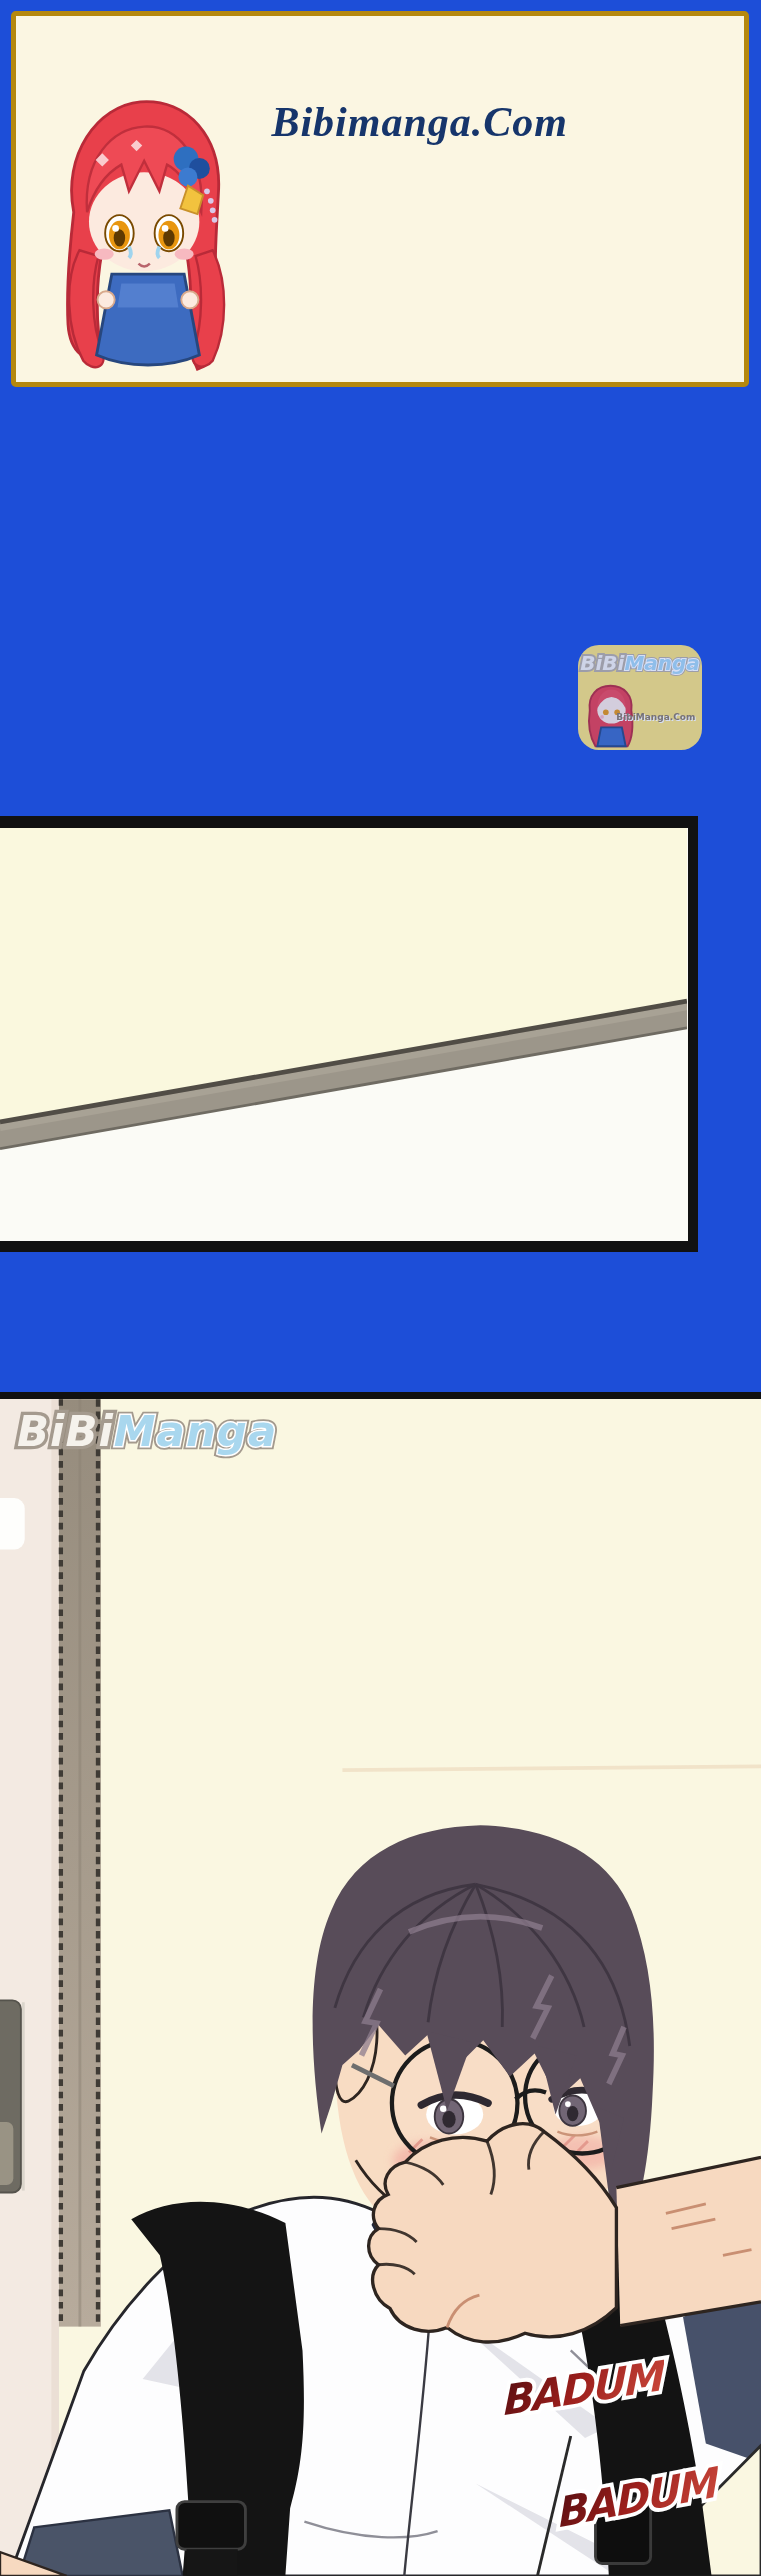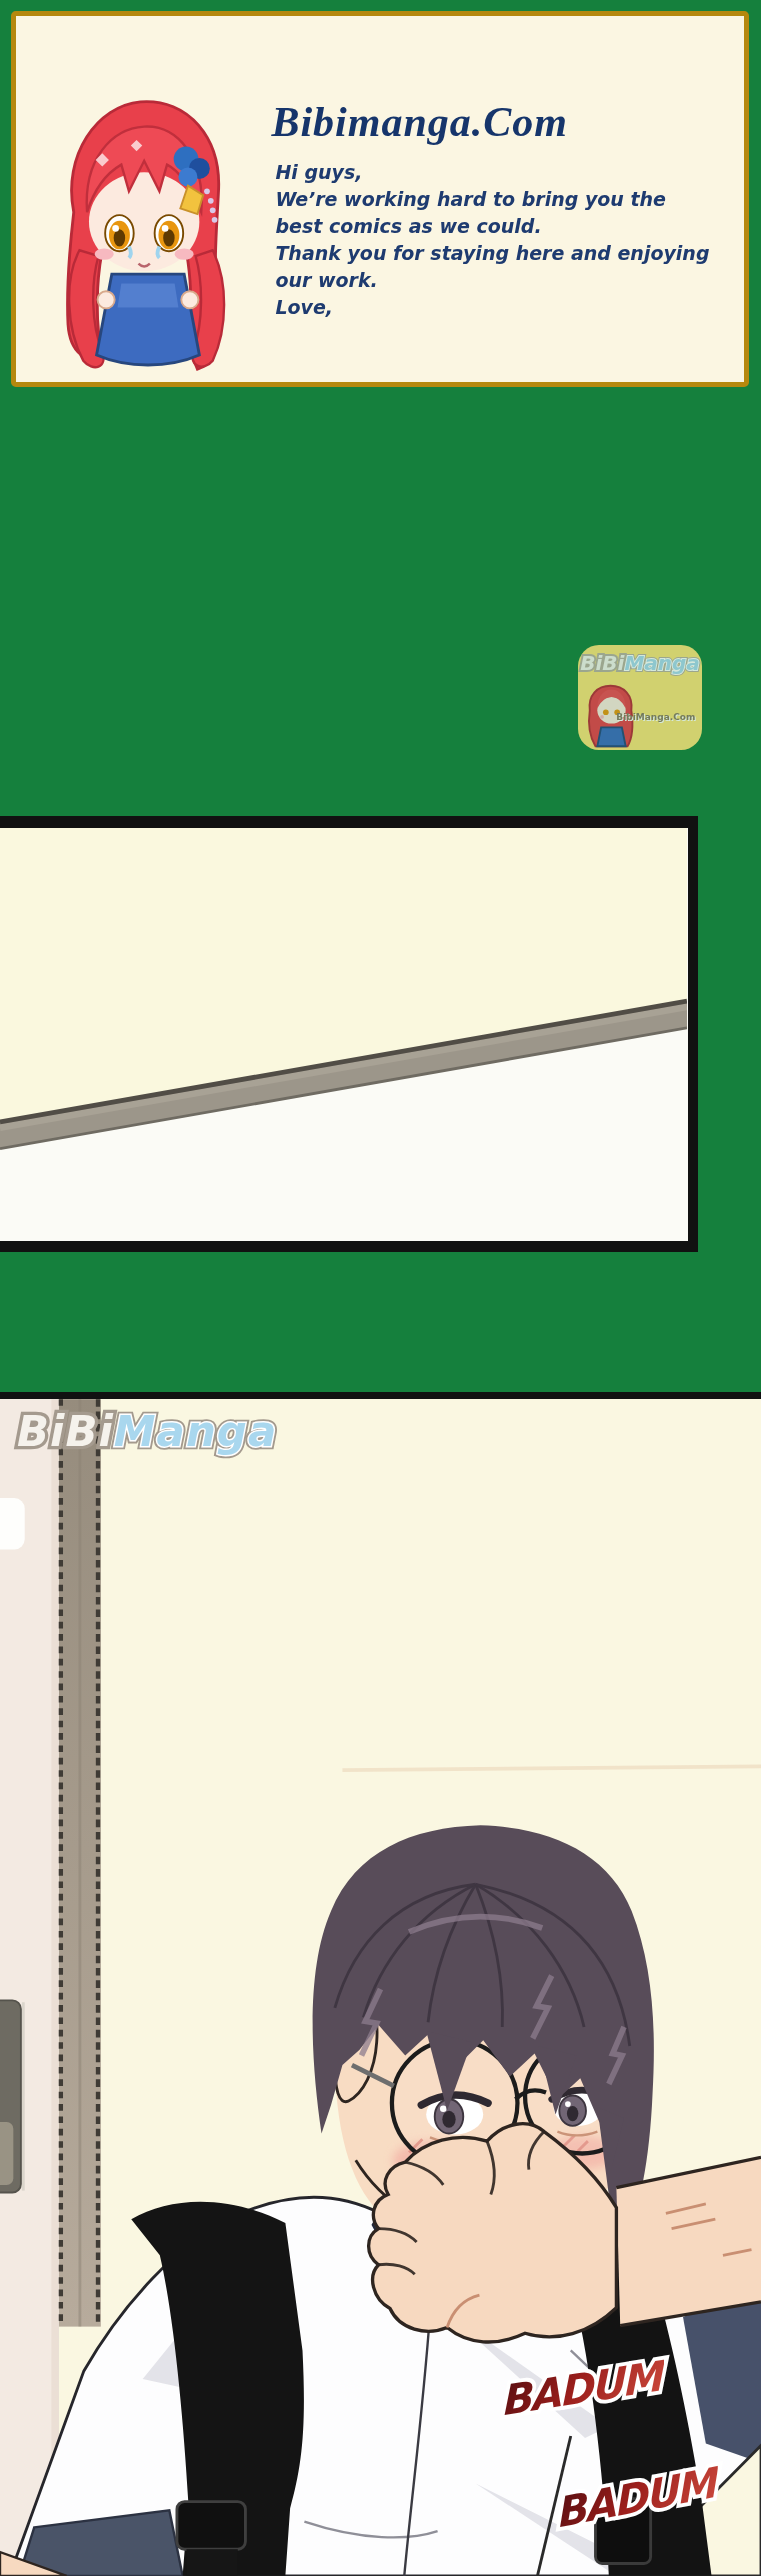--- a/index.html
+++ b/index.html
@@ -1,16 +1,16 @@
 <!DOCTYPE html>
 <html style="font-size:15px"><head>
 <meta charset="utf-8">
 <style>
   html,body{margin:0;padding:0;background:#fff;}
-  .page{position:relative;width:761px;height:2576px;background:#15803d;overflow:hidden;
+  .page{position:relative;width:761px;height:2576px;background:#1d4ed8;overflow:hidden;
         font-family:"DejaVu Sans",sans-serif;}
 
   
   .notice-box{position:absolute;left:11.4px;top:11.4px;width:738px;height:376px;
     box-sizing:border-box;border:5.7px solid #B5880E;border-radius:4.8px;background:#FBF6E2;}
   .mascot{position:absolute;left:28.5px;top:63px;}
   .notice-title{position:absolute;left:255px;top:82px;color:#16356B;
     font-family:"Liberation Serif",serif;font-weight:bold;font-style:italic;
     font-size:42px;letter-spacing:1px;}
   .notice-message{position:absolute;left:259px;top:143px;color:#1E3B70;
@@ -101,28 +101,20 @@
         <circle cx="74" cy="157" r="3.5" fill="#fff"></circle>
           <circle cx="126" cy="157" r="3.5" fill="#fff"></circle>
         <path d="M88,176 q4,8 0,12" stroke="#9FD4EE" stroke-width="4" fill="none"></path>
         <path d="M120,176 q-4,8 0,12" stroke="#9FD4EE" stroke-width="4" fill="none"></path>
       </g>
       <ellipse cx="62" cy="184" rx="10" ry="6" fill="#F7B9C0"></ellipse>
       <ellipse cx="146" cy="184" rx="10" ry="6" fill="#F7B9C0"></ellipse>
       <path d="M98,194 q6,6 12,0" stroke="#B9646C" stroke-width="2.5" fill="none"></path>
     </svg>
     <div class="notice-title">Bibimanga.Com</div>
-    <div class="notice-message">
-      <div>Hi guys,</div>
-      <div>We’re working hard to bring you the</div>
-      <div>best comics as we could.</div>
-      <div>Thank you for staying here and enjoying</div>
-      <div>our work.</div>
-      <div>Love,</div>
-    </div>
   </div>
 
   <div class="badge">
     <div class="badge-brand">
       <span class="ol ol-bibi"><span class="st">BiBi</span><span class="fi">BiBi</span></span><span class="ol ol-manga"><span class="st">Manga</span><span class="mid">Manga</span><span class="fi">Manga</span></span>
     </div>
     <svg class="badge-chibi" width="59" height="68" viewBox="0 0 62 72">
       <path d="M8,30 C6,14 16,4 30,4 C44,4 54,14 52,30 C54,44 54,58 48,68 L14,68 C8,58 6,44 8,30 Z" fill="#E8404B" stroke="#B92A38" stroke-width="2"></path>
       <path d="M20,48 L42,48 L46,68 L16,68 Z" fill="#3D6BC0" stroke="#27477E" stroke-width="2"></path>
       <ellipse cx="31" cy="30" rx="15" ry="14" fill="#FCEADF"></ellipse>

